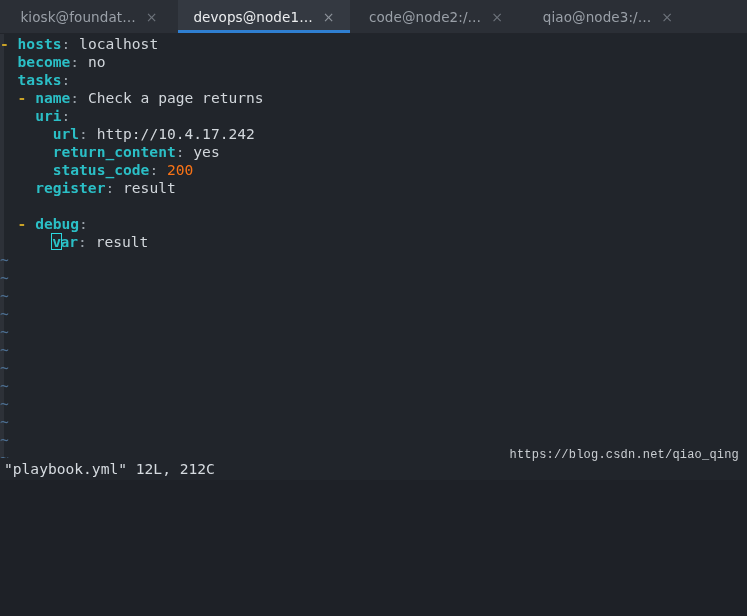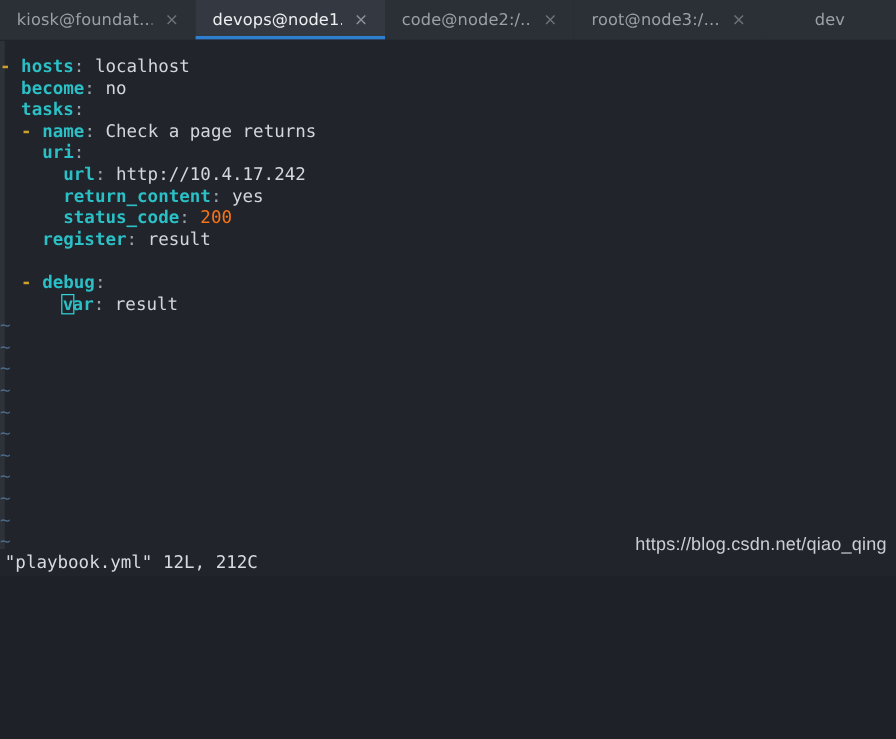--- a/index.html
+++ b/index.html
@@ -115,21 +115,20 @@
     left: 0;
     top: 1px;
     right: 0;
     bottom: 0;
     font-family: "DejaVu Sans Mono", monospace;
     font-size: 14.6px;
     line-height: 18px;
     color: #cdd2d8;
     white-space: pre;
     letter-spacing: 0px;
-    margin-top: 12px;
   }
   .ln {
     height: 18px;
     line-height: 18px;
     white-space: pre;
   }
   .key      { color: #2bbfc6; font-weight: bold; }
   .dash     { color: #c9a227; font-weight: bold; }
   .val      { color: #d2d7dc; }
   .punct    { color: #9aa2aa; }
@@ -162,22 +161,22 @@
     font-size: 14.6px;
     line-height: 18px;
     color: #d6dbe0;
     padding-left: 4px;
     white-space: pre;
   }
   .watermark {
     position: absolute;
     right: 8px;
     bottom: 18px;
-    font-family: Liberation Sans, sans-serif;
-    font-size: 15px;
+    font-family: Liberation Mono, monospace;
+    font-size: 12px;
     color: #d9dde1;
     letter-spacing: 0.2px;
     white-space: nowrap;
     pointer-events: none;
     opacity: 0.92;
   }
 </style>
 </head>
 <body>
 
@@ -191,25 +190,22 @@
       <div class="tab t1 active">
         <span class="tab-label">devops@node1…</span>
         <span class="tab-close">×</span>
         <span class="tab-underline"></span>
       </div>
       <div class="tab t2">
         <span class="tab-label">code@node2:/…</span>
         <span class="tab-close">×</span>
       </div>
       <div class="tab t3">
-        <span class="tab-label">root@node3:/…</span>
-        <span class="tab-close">×</span>
-      </div>
-      <div class="tab t4">
-        <span class="tab-label">dev</span>
+        <span class="tab-label">qiao@node3:/…</span>
+        <span class="tab-close">×</span>
       </div>
     </div>
 
   <div class="term">
     <div class="screen" id="screen"><div class="ln"><span class="dash">- </span><span class="key">hosts</span><span class="punct">:</span><span class="val"> localhost</span></div><div class="ln"><span class="val">  </span><span class="key">become</span><span class="punct">:</span><span class="val"> no</span></div><div class="ln"><span class="val">  </span><span class="key">tasks</span><span class="punct">:</span></div><div class="ln"><span class="dash">  - </span><span class="key">name</span><span class="punct">:</span><span class="val"> Check a page returns</span></div><div class="ln"><span class="val">    </span><span class="key">uri</span><span class="punct">:</span></div><div class="ln"><span class="val">      </span><span class="key">url</span><span class="punct">:</span><span class="val"> http://10.4.17.242</span></div><div class="ln"><span class="val">      </span><span class="key">return_content</span><span class="punct">:</span><span class="val"> yes</span></div><div class="ln"><span class="val">      </span><span class="key">status_code</span><span class="punct">:</span><span class="val"> </span><span class="num">200</span></div><div class="ln"><span class="val">    </span><span class="key">register</span><span class="punct">:</span><span class="val"> result</span></div><div class="ln">&nbsp;</div><div class="ln"><span class="dash">  - </span><span class="key">debug</span><span class="punct">:</span></div><div class="ln"><span class="val">      </span><span class="cursor">v</span><span class="key">ar</span><span class="punct">:</span><span class="val"> result</span></div><div class="ln"><span class="tilde">~</span></div><div class="ln"><span class="tilde">~</span></div><div class="ln"><span class="tilde">~</span></div><div class="ln"><span class="tilde">~</span></div><div class="ln"><span class="tilde">~</span></div><div class="ln"><span class="tilde">~</span></div><div class="ln"><span class="tilde">~</span></div><div class="ln"><span class="tilde">~</span></div><div class="ln"><span class="tilde">~</span></div><div class="ln"><span class="tilde">~</span></div><div class="ln"><span class="tilde">~</span></div><div class="ln"><span class="tilde">~</span></div><div class="ln"><span class="tilde">~</span></div><div class="ln"><span class="tilde">~</span></div><div class="ln"><span class="tilde">~</span></div><div class="ln"><span class="tilde">~</span></div><div class="ln"><span class="tilde">~</span></div><div class="ln"><span class="tilde">~</span></div><div class="ln"><span class="tilde">~</span></div></div>
   </div>
 
   <div class="statusbar">
     <div class="status-text">"playbook.yml" 12L, 212C</div>
   </div>

